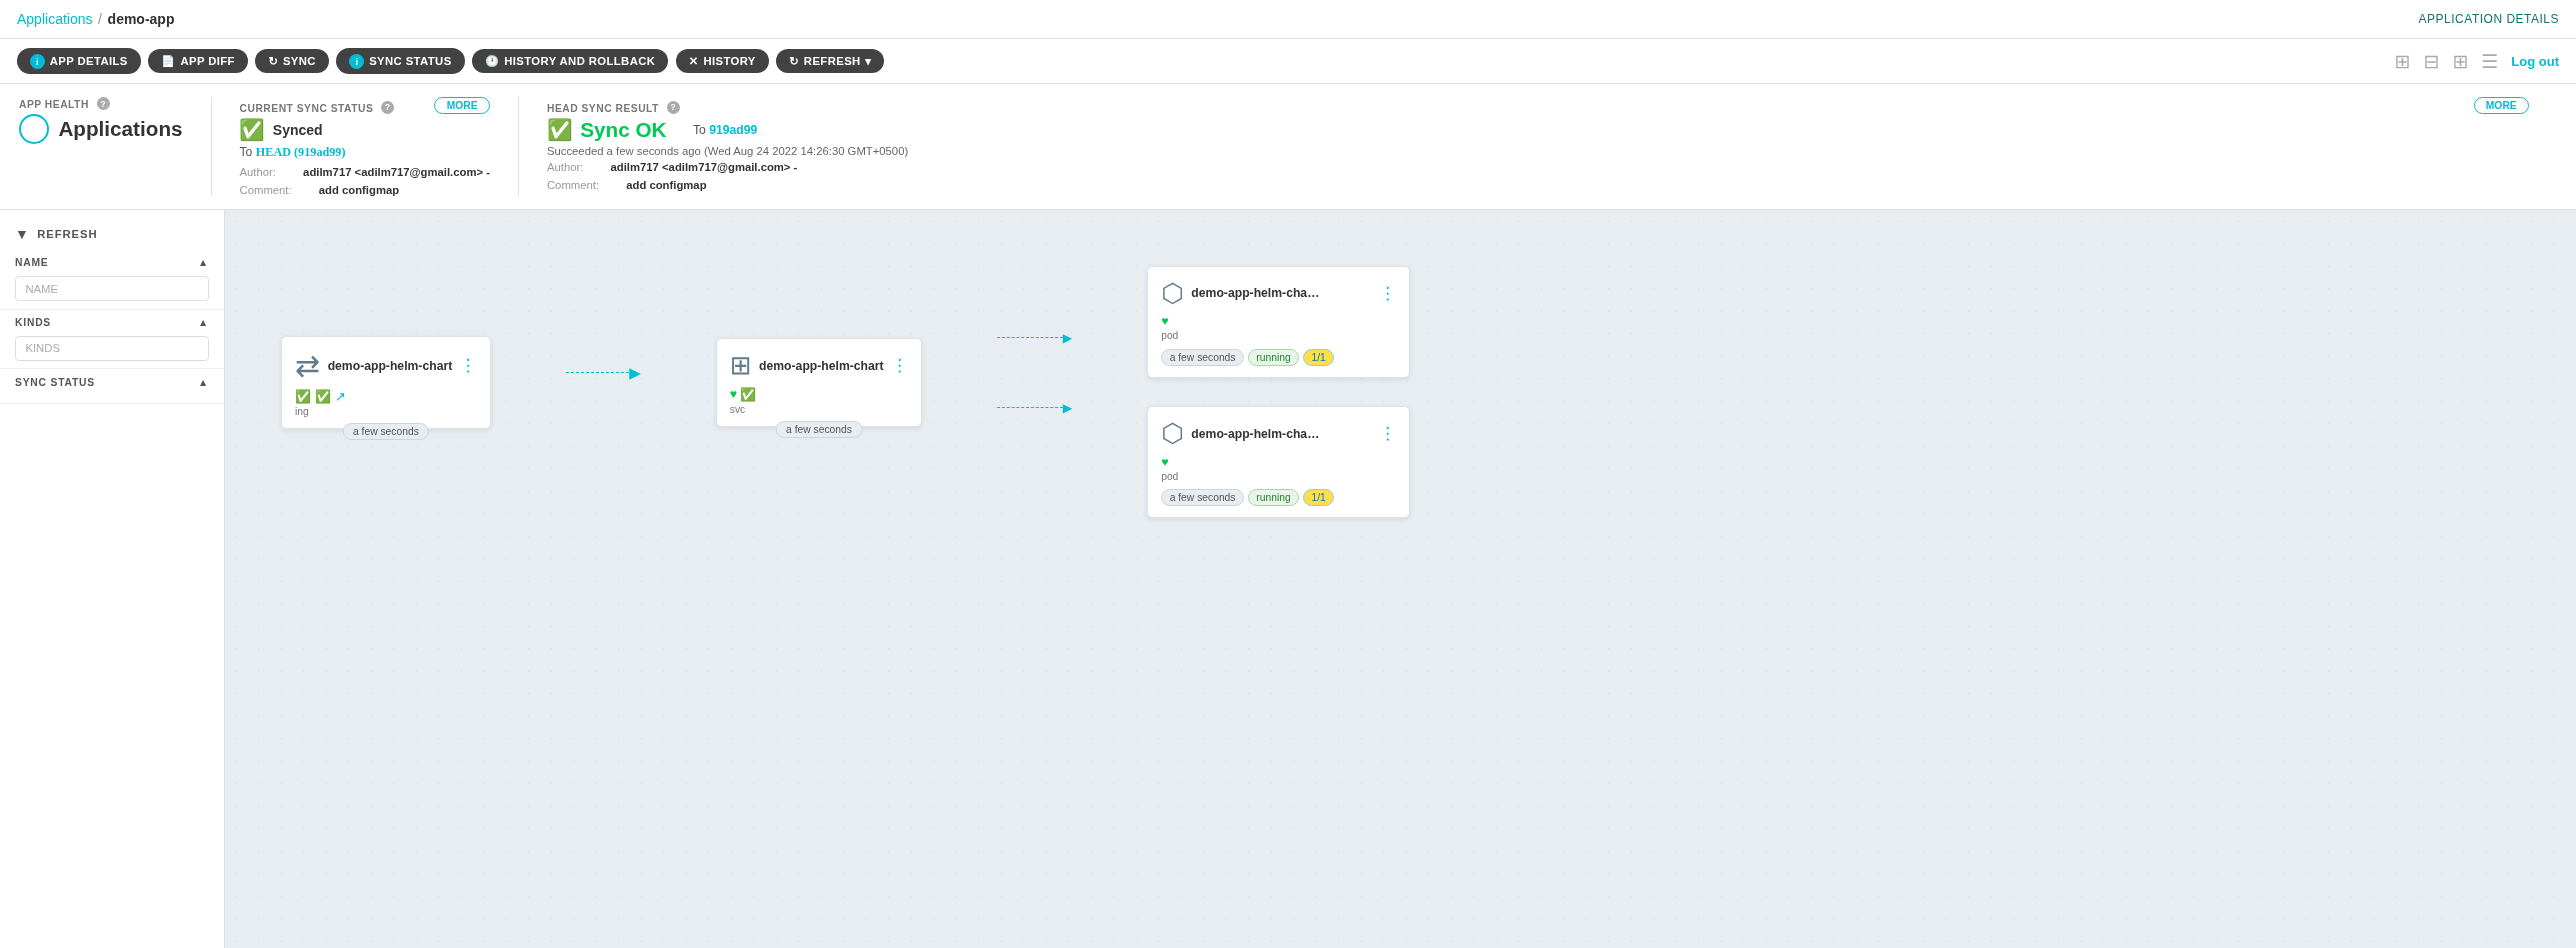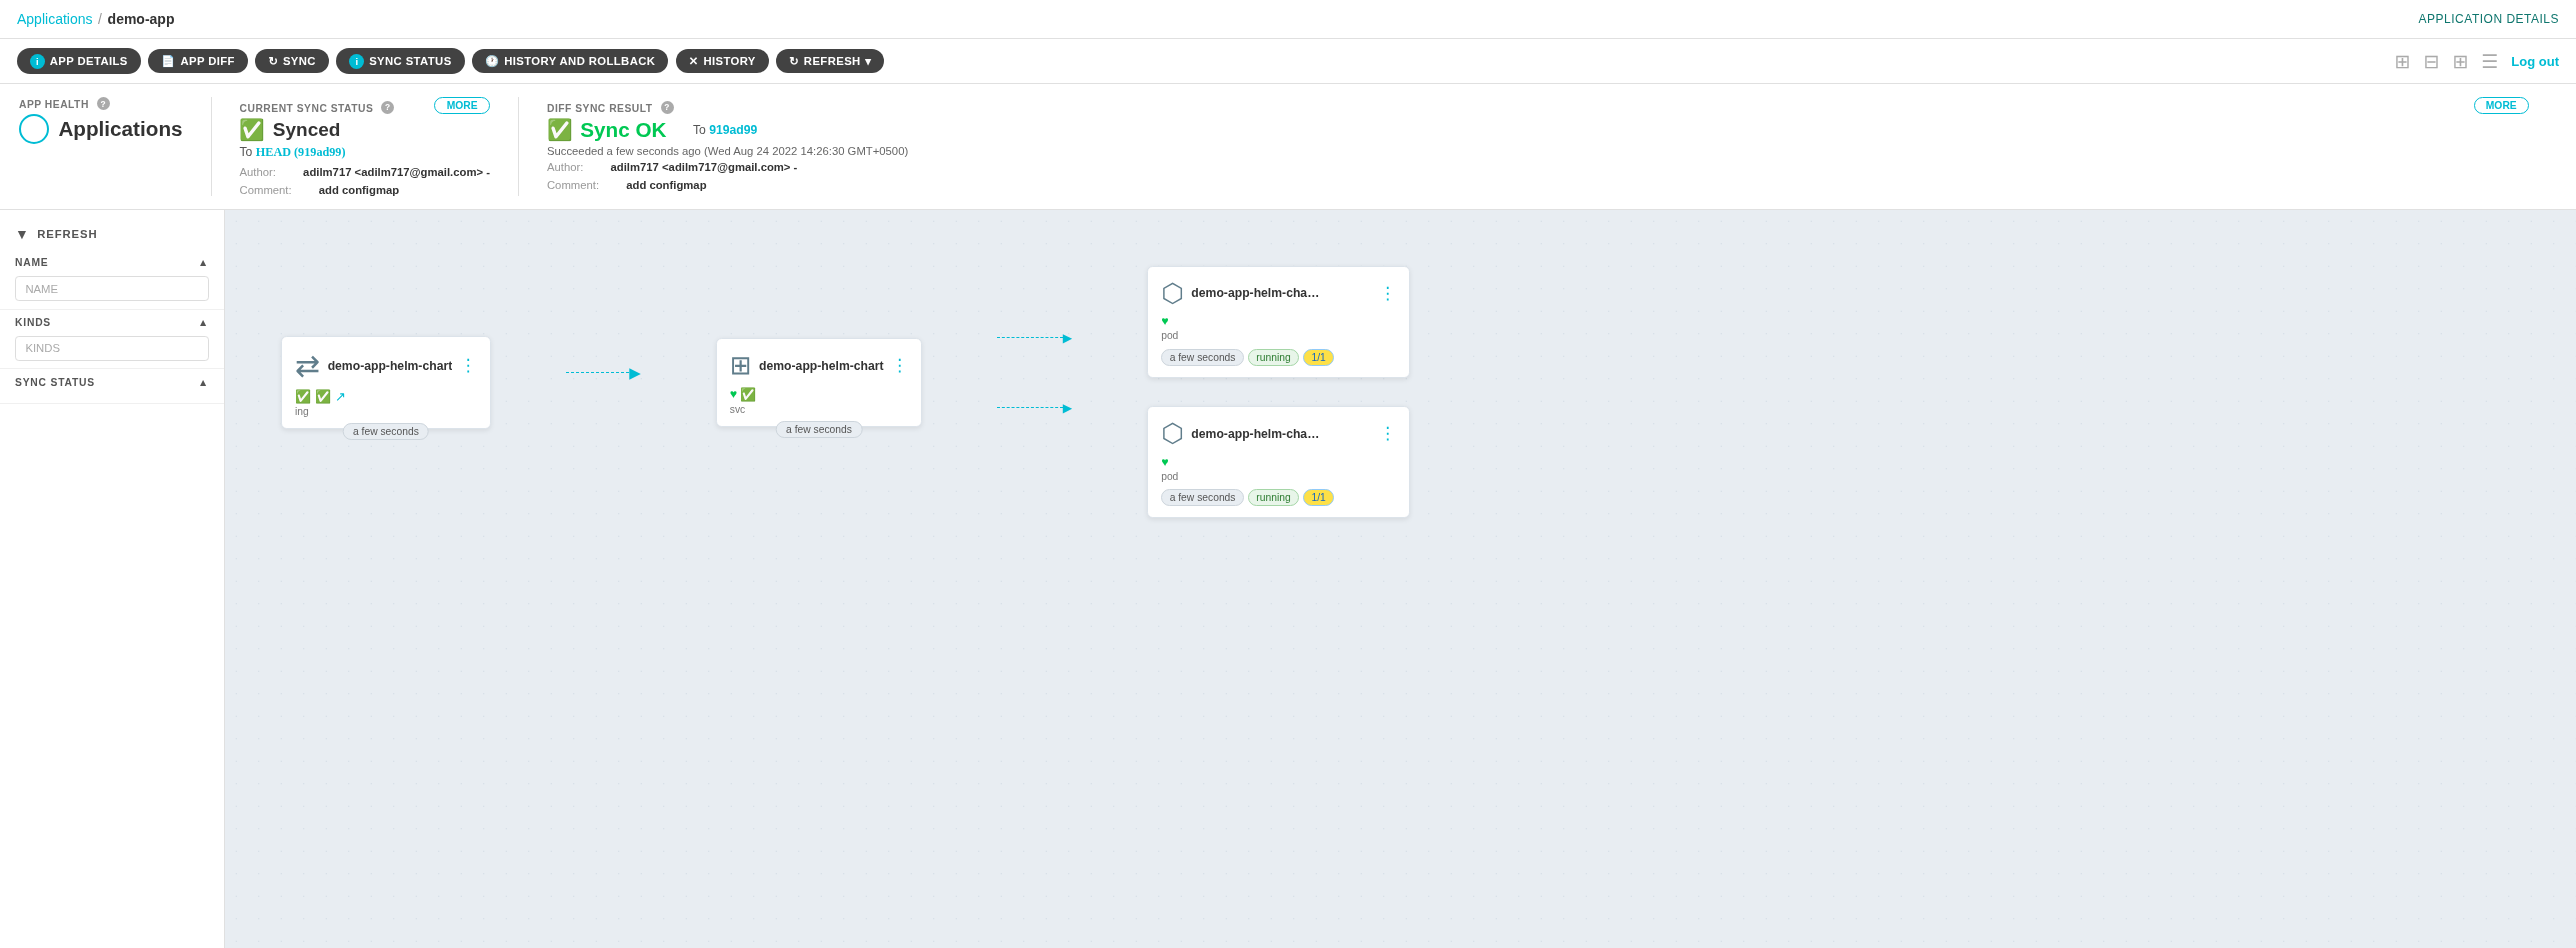--- a/index.html
+++ b/index.html
@@ -63,21 +63,21 @@
       font-size: 8.4px; font-weight: 700; display: inline-flex; align-items: center; justify-content: center;
     }
 
     .app-health { display: flex; align-items: center; gap: 9.4px; margin-top: 3.8px; }
     .health-circle {
       width: 30px; height: 30px; border-radius: 50%; border: 2.8px solid #00bcd4;
       display: flex; align-items: center; justify-content: center;
     }
     .health-text { font-size: 20.7px; font-weight: 700; color: #333; }
     .check-circle { color: #00c853; font-size: 20.7px; }
-    .synced-text { font-size: 19px; font-weight: 700; color: #333; }
+    .synced-text { font-size: 14px; font-weight: 700; color: #333; }
 
     .sync-to { font-size: 12.2px; color: #555; margin-top: 3.8px; }
     .sync-to a { color: #00bcd4; font-weight: 600; font-family: Liberation Serif, serif; }
 
     .more-btn {
       border: 0.9px solid #00bcd4; color: #00bcd4; background: transparent;
       border-radius: 11.3px; padding: 1.9px 11.3px; font-size: 10.3px; font-weight: 600;
       cursor: pointer;
     }
 
@@ -244,21 +244,21 @@
       <strong>adilm717 &lt;adilm717@gmail.com&gt; -</strong>
     </div>
     <div class="meta-info">
       <span class="meta-label">Comment:</span>
       <strong>add configmap</strong>
     </div>
   </div>
 
   <div class="status-section" style="min-width:469px;">
     <div class="status-label">
-      <span>DIFF SYNC RESULT</span>
+      <span>HEAD SYNC RESULT</span>
       <span class="info-icon">?</span>
       <button class="more-btn" style="margin-left:auto;">MORE</button>
     </div>
     <div class="sync-ok-row" style="margin-top:3.8px;">
       <span class="check-circle">✅</span>
       <span class="sync-ok-text">Sync OK</span>
       <span style="margin-left:19px; font-size:12.2px; color:#555;">
         <span>To</span>
         <a style="color:#00bcd4; font-weight:600;">919ad99</a>
       </span>

